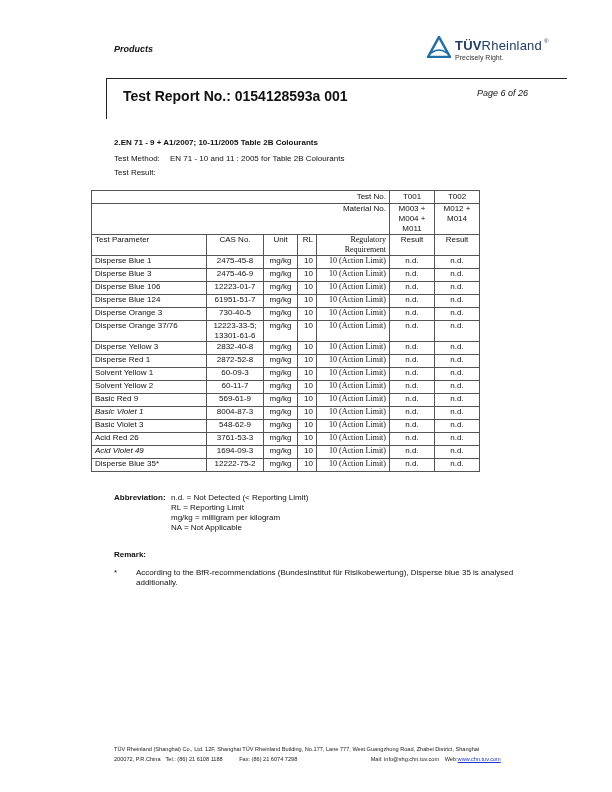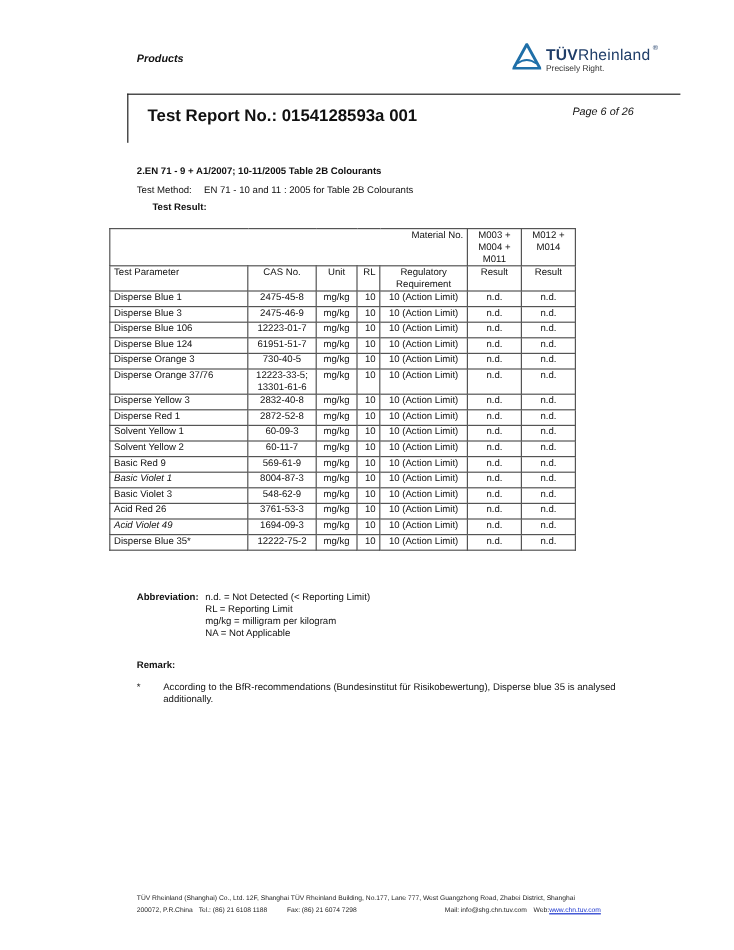--- a/index.html
+++ b/index.html
@@ -11,28 +11,28 @@
   .logo-name { position:absolute; left:28px; top:4px; font-size:13px; color:#1f3d68; letter-spacing:0.2px; }
   .logo-name b { font-weight:bold; }
   .logo-reg { font-size:6px; vertical-align:top; margin-left:2px; }
   .logo-tag { position:absolute; left:28px; top:20px; font-size:7px; color:#333; }
   .report-box { left:84px; top:78px; width:460px; height:40px; border-left:1.5px solid #222; border-top:1.5px solid #222; }
   .report-title { left:101px; top:88px; font-size:14px; font-weight:bold; }
   .page-num { left:455px; top:88px; font-size:9px; font-style:italic; }
   .sec-title { left:92px; top:138px; font-size:8px; font-weight:bold; }
   .method { left:92px; top:154px; font-size:8px; }
   .method .lbl { display:inline-block; width:56px; }
-  .result-lbl { left:105px; top:168px; font-size:8px; font-weight:bold; }
+  .result-lbl { left:92px; top:168px; font-size:8px; font-weight:normal; }
   table.res { position:absolute; left:91px; top:190px; border-collapse:collapse; font-size:8px; }
   table.res td { border:0.8px solid #555; padding:0 3px; height:12px; line-height:10px; white-space:nowrap; }
   .c-param { width:108px; text-align:left; }
   .c-cas { width:50px; text-align:center; }
   .c-unit { width:27px; text-align:center; }
   .c-rl { width:12px; text-align:right; }
-  .c-req { width:66px; text-align:center; }
+  .c-req { width:66px; text-align:right;font-family:Liberation Serif, serif; }
   .c-res { width:38px; text-align:center; }
   .r { text-align:right; }
   .abbr { left:92px; top:493px; font-size:8px; line-height:10px; }
   .abbr .lbl { font-weight:bold; display:inline-block; width:57px; vertical-align:top; }
   .abbr .list { display:inline-block; vertical-align:top; }
   .remark-lbl { left:92px; top:550px; font-size:8px; font-weight:bold; }
   .remark { left:92px; top:568px; font-size:8px; line-height:10px; width:420px; }
   .remark .star { display:inline-block; width:22px; vertical-align:top; }
   .remark .txt { display:inline-block; width:390px; vertical-align:top; }
   .footer { left:92px; top:744px; font-size:5.6px; line-height:10px; width:430px; color:#222; }
@@ -58,20 +58,25 @@
 <div class="abs page-num">Page 6 of 26</div>
 
 <div class="abs sec-title">2.EN 71 - 9 + A1/2007; 10-11/2005 Table 2B Colourants</div>
 <div class="abs method">
   <span class="lbl">Test Method:</span><span>EN 71 - 10 and 11 : 2005 for Table 2B Colourants</span>
 </div>
 <div class="abs result-lbl">Test Result:</div>
 
 <table class="res">
   <tbody id="tbody">
+    <tr>
+      <td colspan="5" class="r">Test No.</td>
+      <td class="c-res">T001</td>
+      <td class="c-res">T002</td>
+    </tr>
     <tr>
       <td colspan="5" class="r" style="vertical-align:top;">Material No.</td>
       <td class="c-res" style="vertical-align:top;">
         <div>M003 +</div>
         <div>M004 +</div>
         <div>M011</div>
       </td>
       <td class="c-res" style="vertical-align:top;">
         <div>M012 +</div>
         <div>M014</div>

